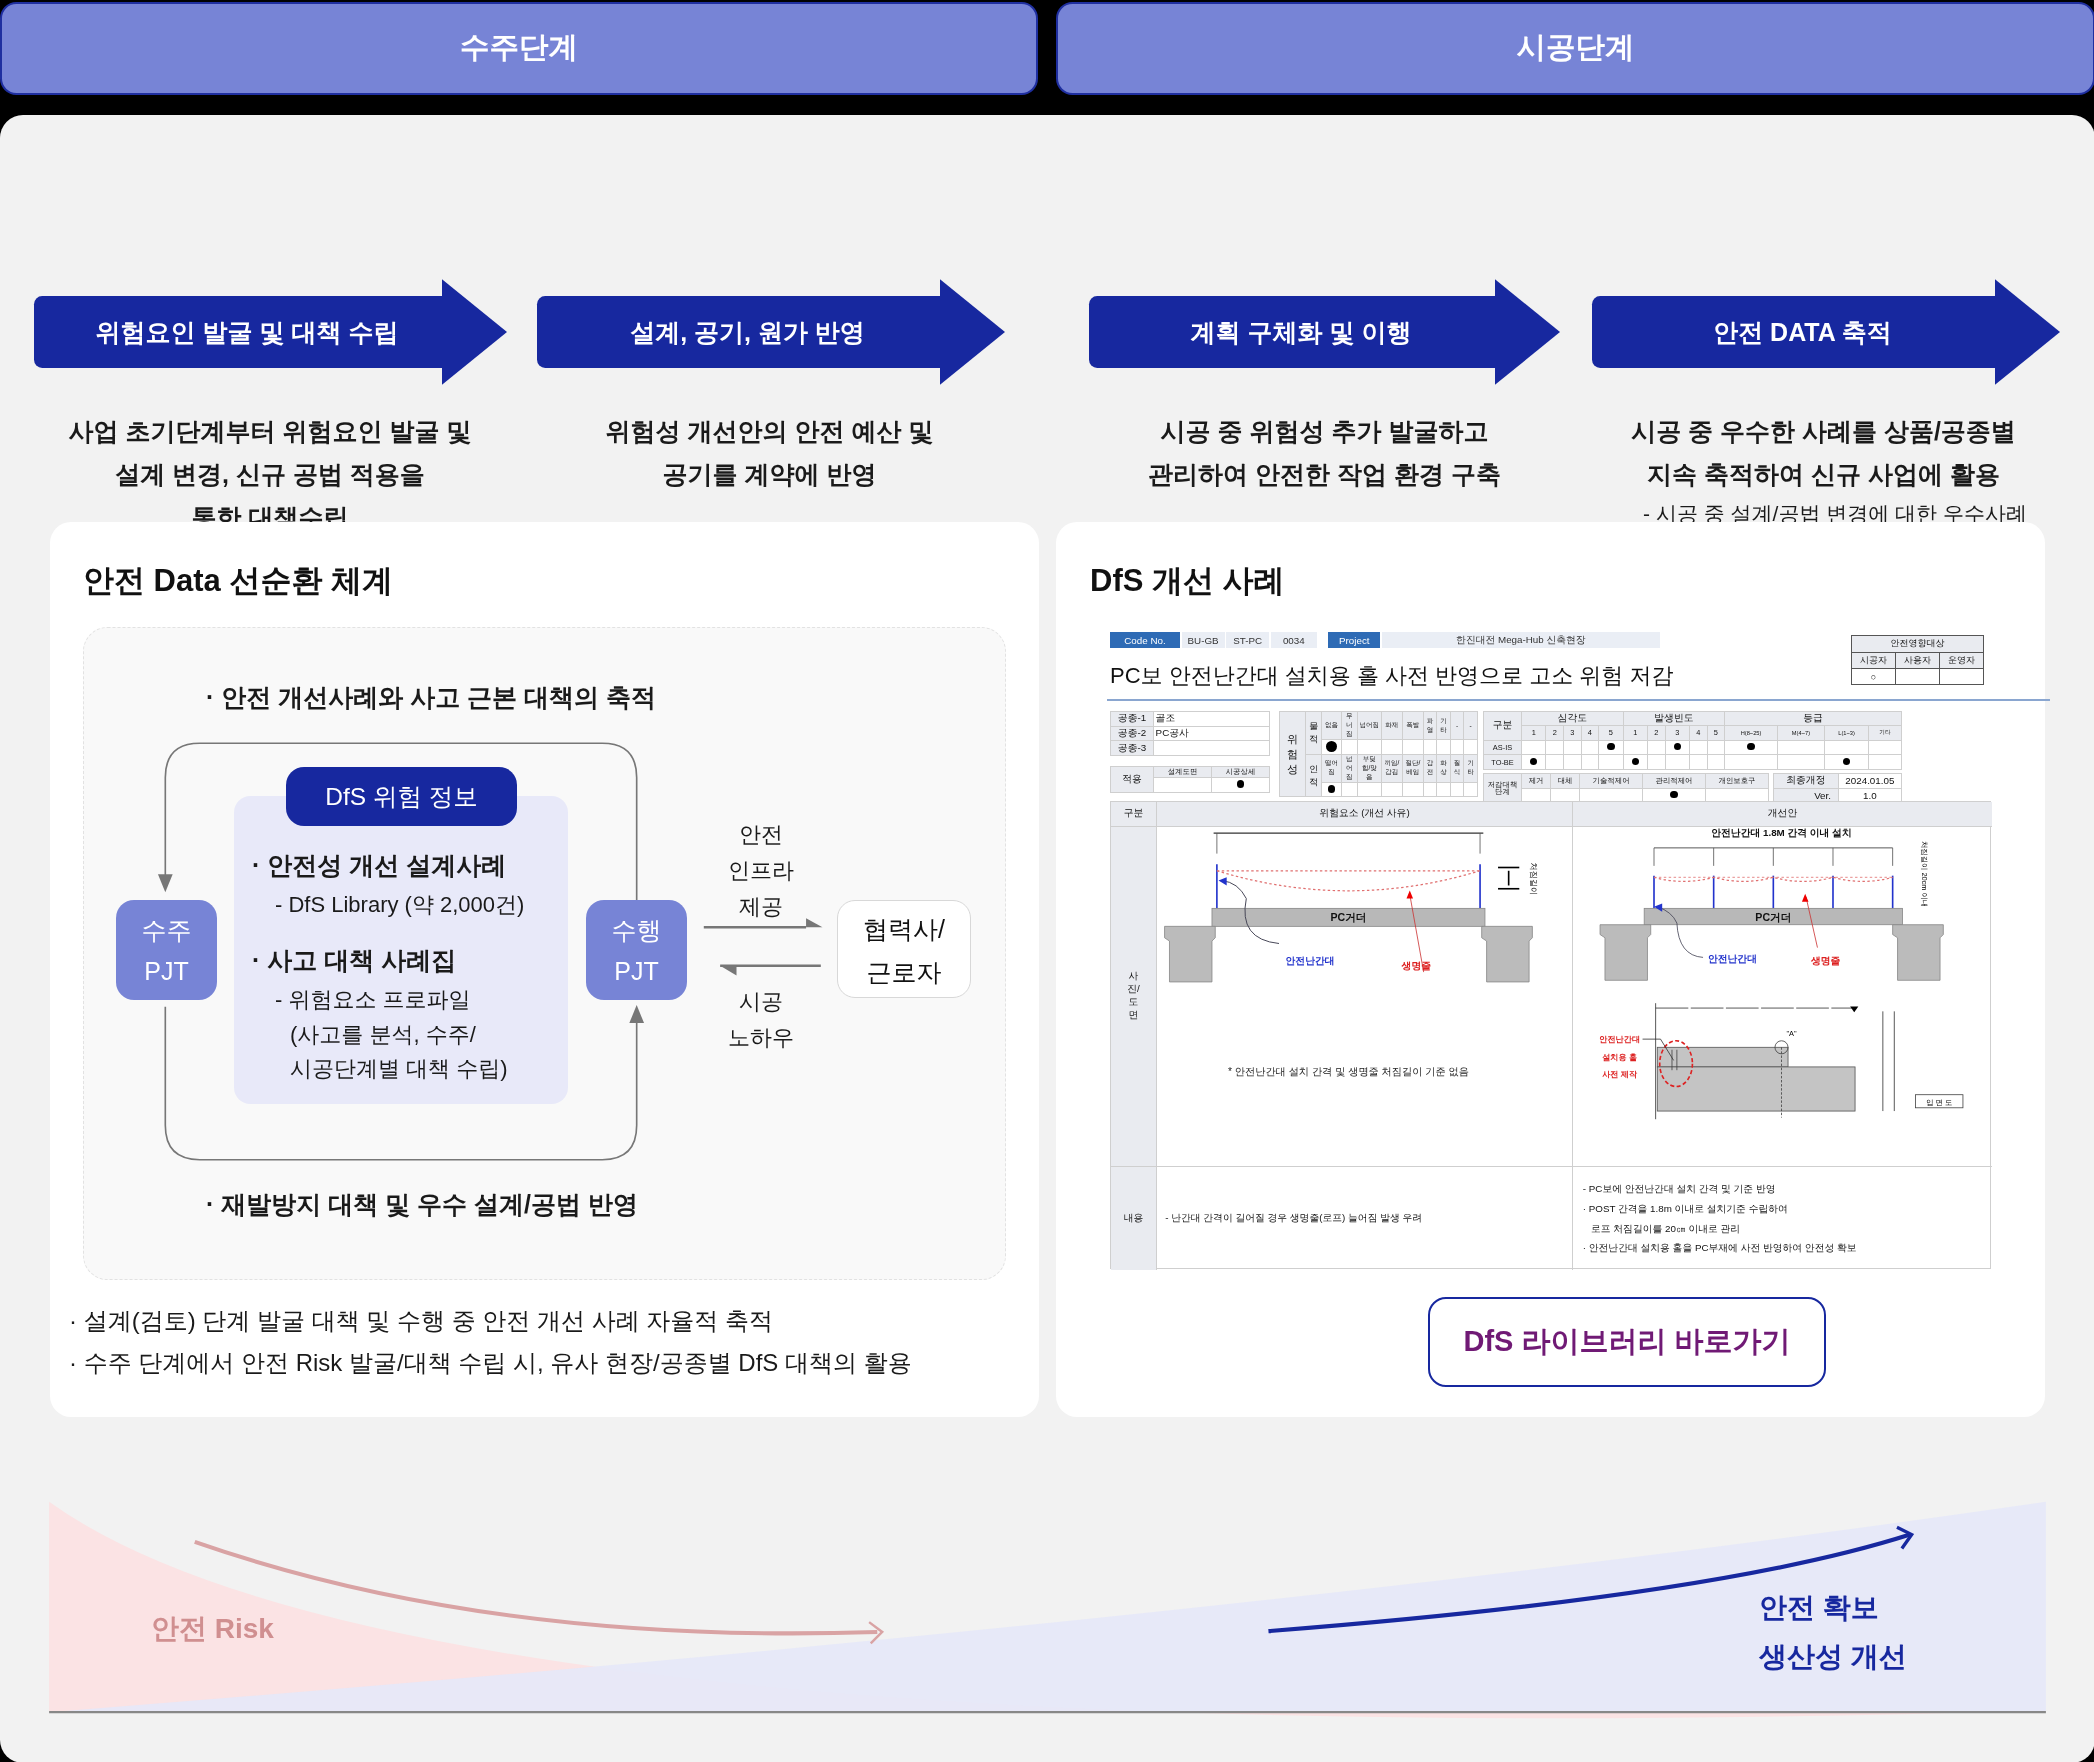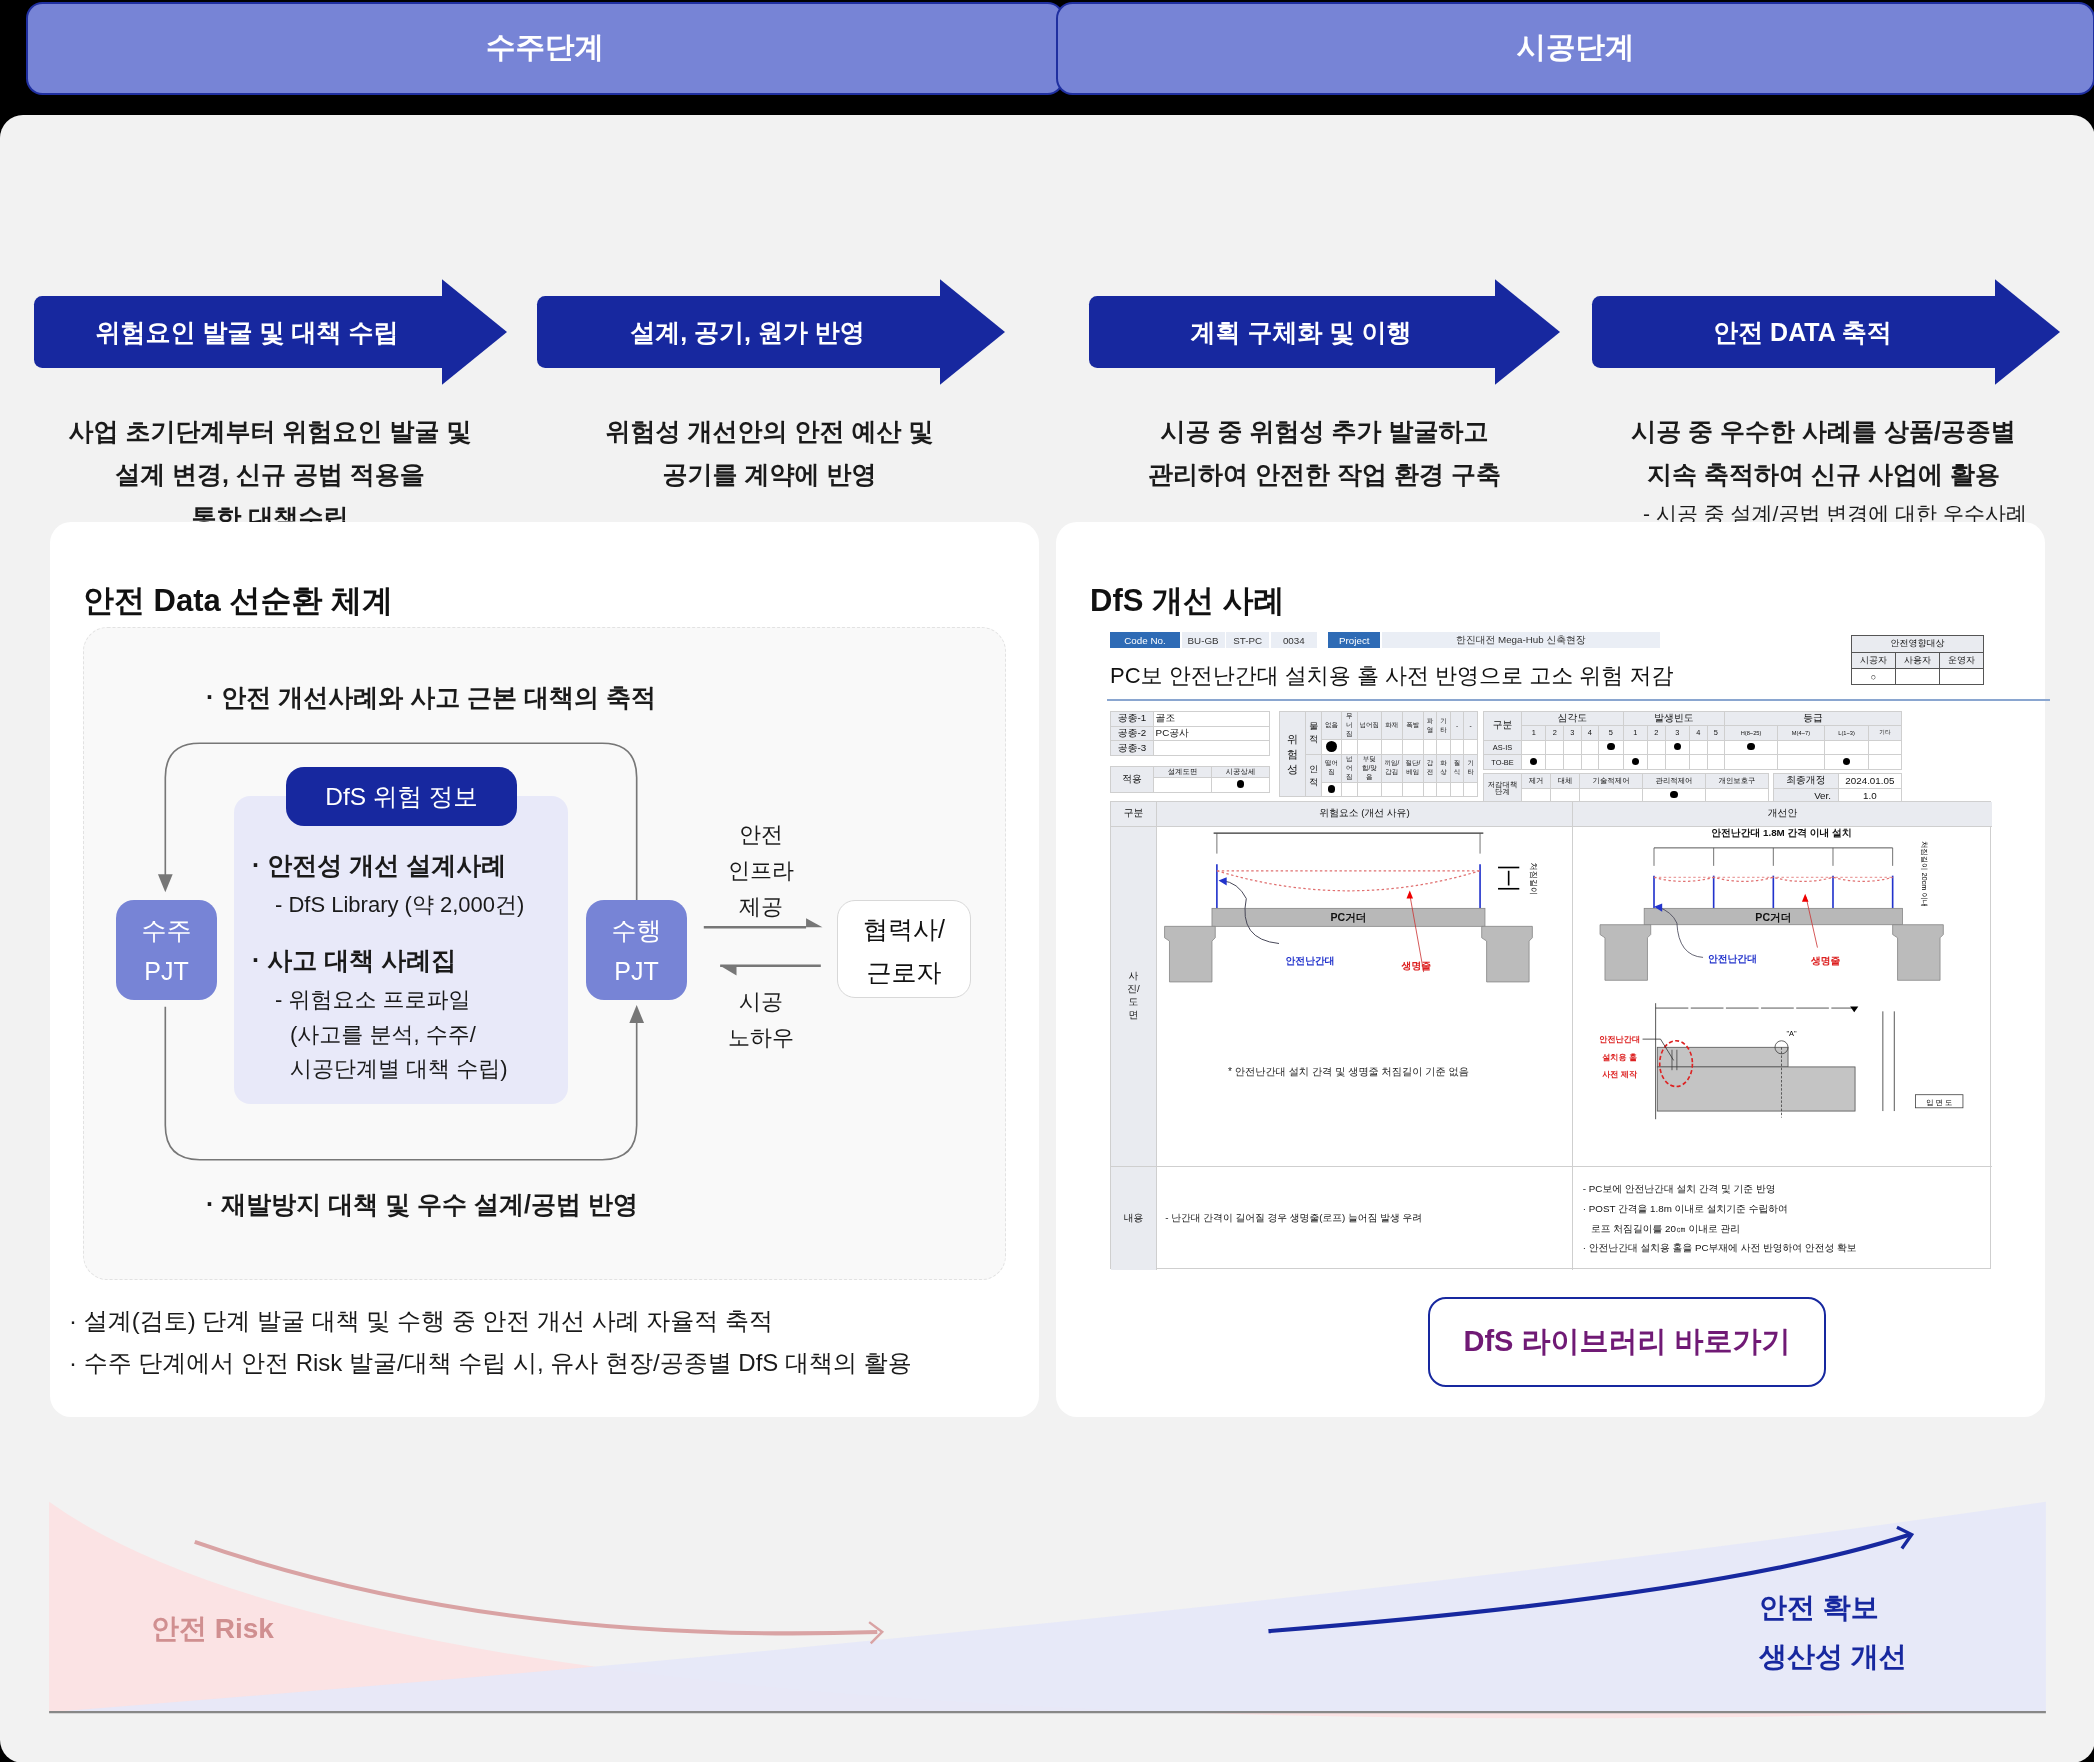--- a/index.html
+++ b/index.html
@@ -6,21 +6,21 @@
 html,body{width:2095px;height:1763px;background:#000;overflow:hidden;}
 body{font-family:"Liberation Sans","DejaVu Sans",sans-serif;position:relative;color:#111;}
 .phase{position:absolute;top:1.6px;height:93px;background:#7784d6;border:2.5px solid #1f2fa0;border-radius:16.4px;color:#fff;font-size:29.5px;font-weight:bold;display:flex;align-items:center;justify-content:center;}
 .main{position:absolute;left:0;top:115px;width:2095px;height:1648px;background:#f2f2f2;border-radius:23px;}
 .step{position:absolute;top:164px;height:106px;}
 .step .body{position:absolute;left:0;top:17px;height:72px;background:#17289f;border-radius:8.2px;color:#fff;font-size:25px;font-weight:bold;display:flex;align-items:center;justify-content:center;}
 .step svg{position:absolute;top:0;}
 .desc{position:absolute;top:295px;text-align:center;font-size:25px;font-weight:bold;line-height:43px;color:#1a1a1a;}
 .desc .sub{font-size:21px;font-weight:normal;line-height:36px;text-align:center;padding-left:23px;}
 .card{position:absolute;top:522px;height:895px;background:#fff;border-radius:21px;}
-.card-title{position:absolute;left:33px;top:38px;font-size:31px;font-weight:bold;color:#111;margin-top:20px;}
+.card-title{position:absolute;left:33px;top:38px;font-size:31px;font-weight:bold;color:#111;}
 .inner{position:absolute;left:33px;top:105px;width:923px;height:653px;background:#f9f9f9;border:1.6px dashed #e2e2e2;border-radius:24.5px;}
 .bullet-bold{position:absolute;font-size:25px;font-weight:bold;color:#1a1a1a;}
 .pjt{position:absolute;width:101px;height:100px;background:#7784d6;border-radius:18px;color:#fff;font-size:25px;text-align:center;line-height:41px;padding-top:9.8px;}
 .dfs-box{position:absolute;left:234px;top:796px;width:334px;height:308px;background:#e8e9f9;border-radius:16.4px;}
 .dfs-tag{position:absolute;left:286px;top:767px;width:231px;height:59px;background:#17289f;border-radius:18px;color:#fff;font-size:24.5px;display:flex;align-items:center;justify-content:center;}
 .dfs-line{position:absolute;font-size:22px;color:#1a1a1a;}
 .dfs-line.b{font-size:25px;font-weight:bold;}
 .partner{position:absolute;left:837px;top:900px;width:134px;height:98px;background:#fff;border:1.6px solid #d8d8d8;border-radius:18px;font-size:25px;text-align:center;line-height:43px;padding-top:6.5px;}
 .flow-lbl{position:absolute;font-size:22px;text-align:center;line-height:36px;color:#1a1a1a;}
 .foot{position:absolute;left:90px;font-size:24px;color:#1a1a1a;}
@@ -41,21 +41,21 @@
 .dot.l{width:11.5px;height:11.5px;}
 .big-tbl{position:absolute;left:0;top:169px;width:881px;height:468px;border:0.8px solid #cfcfcf;}
 .big-tbl .c{position:absolute;border-right:0.8px solid #cfcfcf;border-bottom:0.8px solid #cfcfcf;font-size:9.8px;display:flex;align-items:center;justify-content:center;}
 .lib-btn{position:absolute;left:1428px;top:1297px;width:398px;height:90px;border:2.5px solid #17289f;border-radius:18px;color:#701a75;font-size:29px;font-weight:bold;display:flex;align-items:center;justify-content:center;background:#fff;}
 .risk-lbl{position:absolute;left:151px;top:1610px;font-size:28px;font-weight:bold;color:#d08f90;}
 .gain-lbl{position:absolute;left:1759px;top:1583px;font-size:28px;font-weight:bold;color:#17289f;line-height:49px;}
 </style>
 </head>
 <body>
 
-<div class="phase" style="left:0;width:1038px;margin-left:26px;">
+<div class="phase" style="left:0;width:1038px;">
     <span>수주단계</span>
   </div>
 <div class="phase" style="left:1056px;width:1039px;">
     <span>시공단계</span>
   </div>
 
 <div class="main">
 
   <div class="step" style="left:34px;width:473px;">
     <div class="body" style="width:426px;">위험요인 발굴 및 대책 수립</div>

